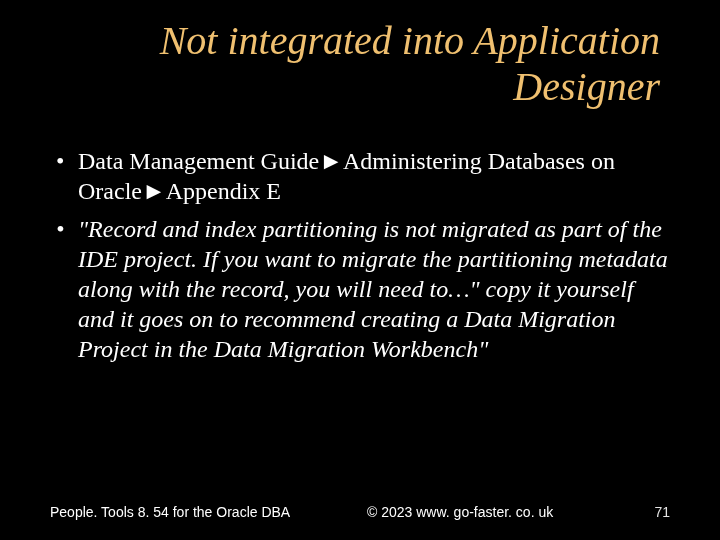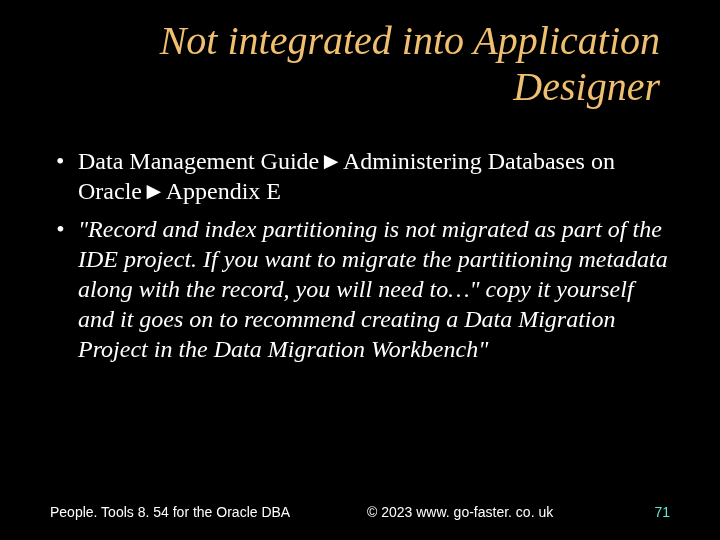--- a/index.html
+++ b/index.html
@@ -69,21 +69,21 @@
   }
   .footer-left {
     text-align: left;
   }
   .footer-center {
     text-align: center;
     flex: 1;
   }
   .footer-right {
     text-align: right;
-    color: #5eead4;
+    color: #e5e5e5;
     min-width: 40px;
   }
 </style>
 </head>
 <body>
 
 <div class="slide">
 
   <div class="title">Not integrated into Application Designer</div>
 

